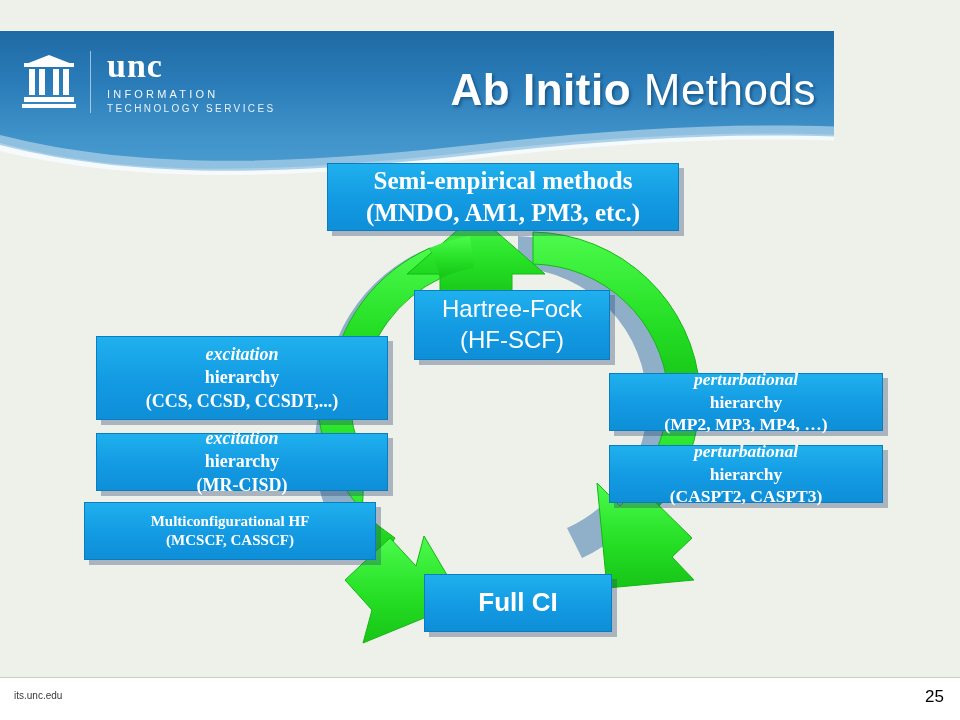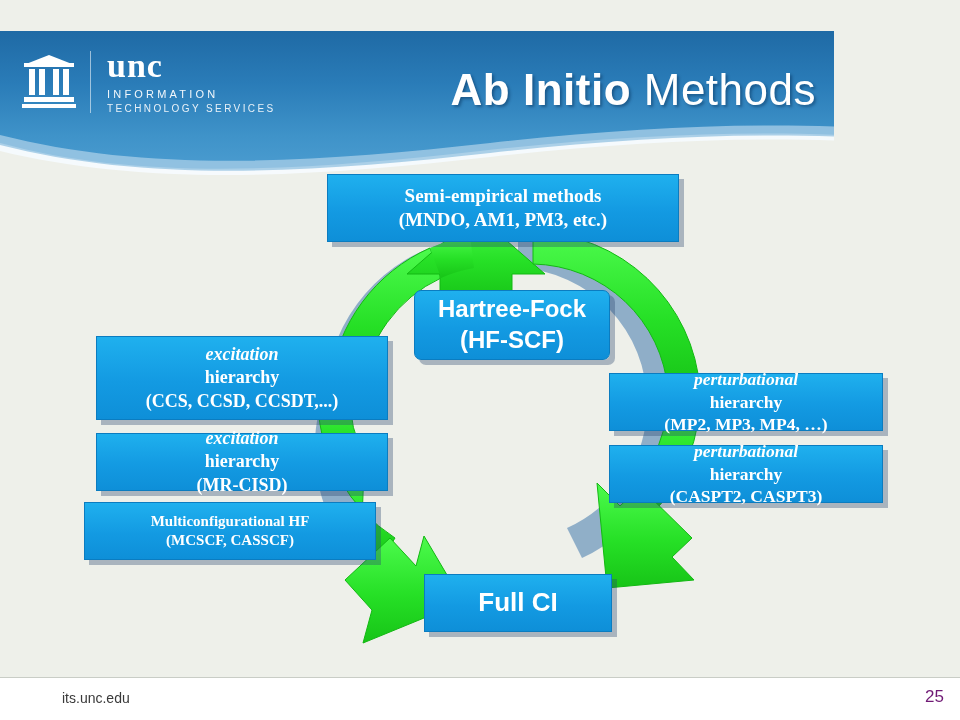--- a/index.html
+++ b/index.html
@@ -58,25 +58,25 @@
   .title .bold{font-weight:bold;text-align:right;}
 
   
   .footer{
     position:absolute;left:0;bottom:0;width:960px;height:42px;
     background:#ffffff;
     border-top:1px solid #c9cdc6;
   }
   .footer-url{
     position:absolute;left:14px;top:12px;
-    font-size:14px;color:#3a3a3a;margin-left:48px;
+    font-size:10px;color:#3a3a3a;
   }
   .footer-page{
     position:absolute;right:16px;top:9px;
-    font-size:17px;color:#701a75;
+    font-size:17px;color:#000000;
   }
 
   
   .stage{
     position:absolute;left:0;top:150px;width:960px;height:528px;
   }
 
   
   .box{
     position:absolute;
@@ -87,23 +87,23 @@
     color:#ffffff;
     text-align:center;
     display:flex;flex-direction:column;justify-content:center;align-items:center;
     font-family:"Liberation Serif", serif;
     font-weight:bold;
     line-height:1.28;
   }
   .box span{display:block;white-space:nowrap;}
   .box .it{font-style:italic;}
 
-  .box-semi{left:327px;top:24px;width:350px;height:66px;font-size:19px;}
+  .box-semi{left:327px;top:13px;width:350px;height:66px;font-size:25px;}
   .box-hf{left:414px;top:140px;width:194px;height:68px;
-          font-family:"Liberation Sans", sans-serif;font-size:24px;font-weight:bold;border-radius:7px;}
+          font-family:"Liberation Sans", sans-serif;font-size:24px;font-weight:normal;}
   .box-exc1{left:96px;top:186px;width:290px;height:82px;font-size:18px;}
   .box-exc2{left:96px;top:283px;width:290px;height:56px;font-size:18px;}
   .box-mcscf{left:84px;top:352px;width:290px;height:56px;font-size:15px;}
   .box-pert1{left:609px;top:223px;width:272px;height:56px;font-size:17.5px;}
   .box-pert2{left:609px;top:295px;width:272px;height:56px;font-size:17.5px;}
   .box-fullci{left:424px;top:424px;width:186px;height:56px;
           font-family:"Liberation Sans", sans-serif;font-size:26px;font-weight:bold;}
 
   .svg-layer{position:absolute;left:0;top:0;width:960px;height:528px;}
 </style>

